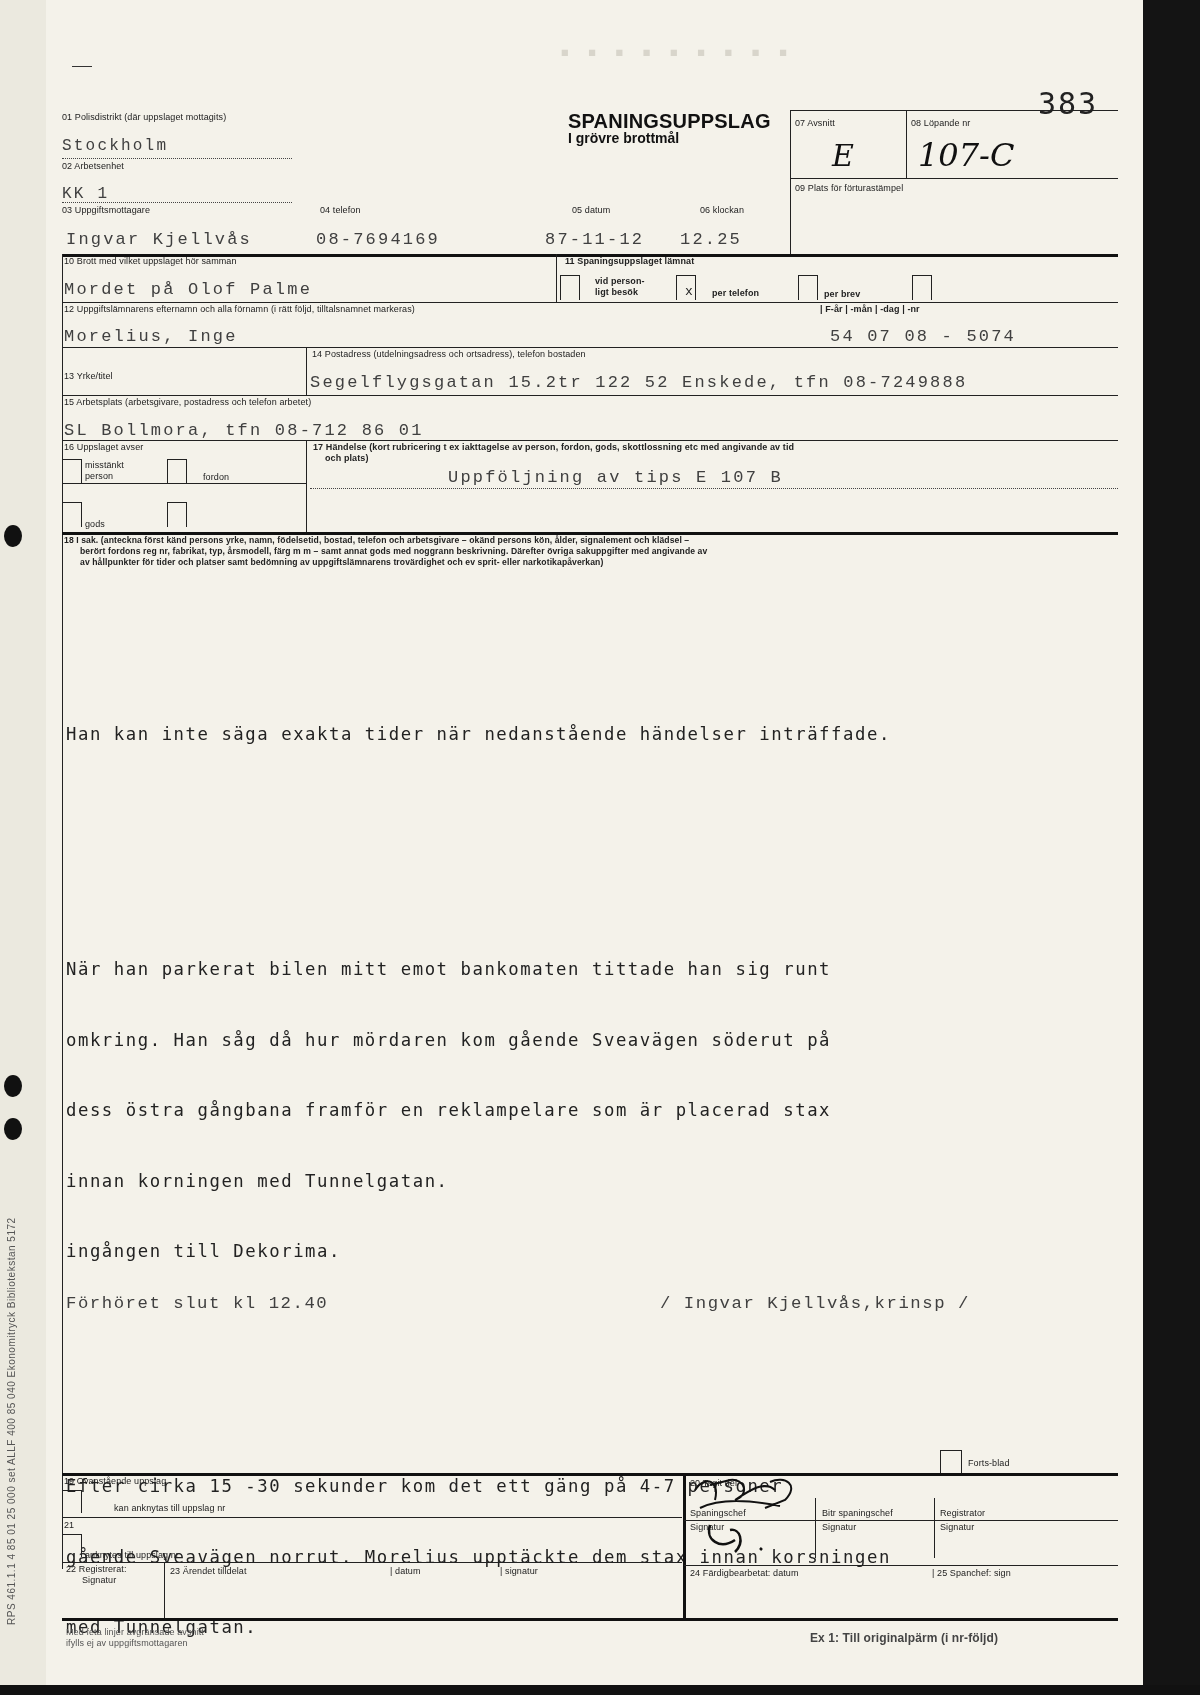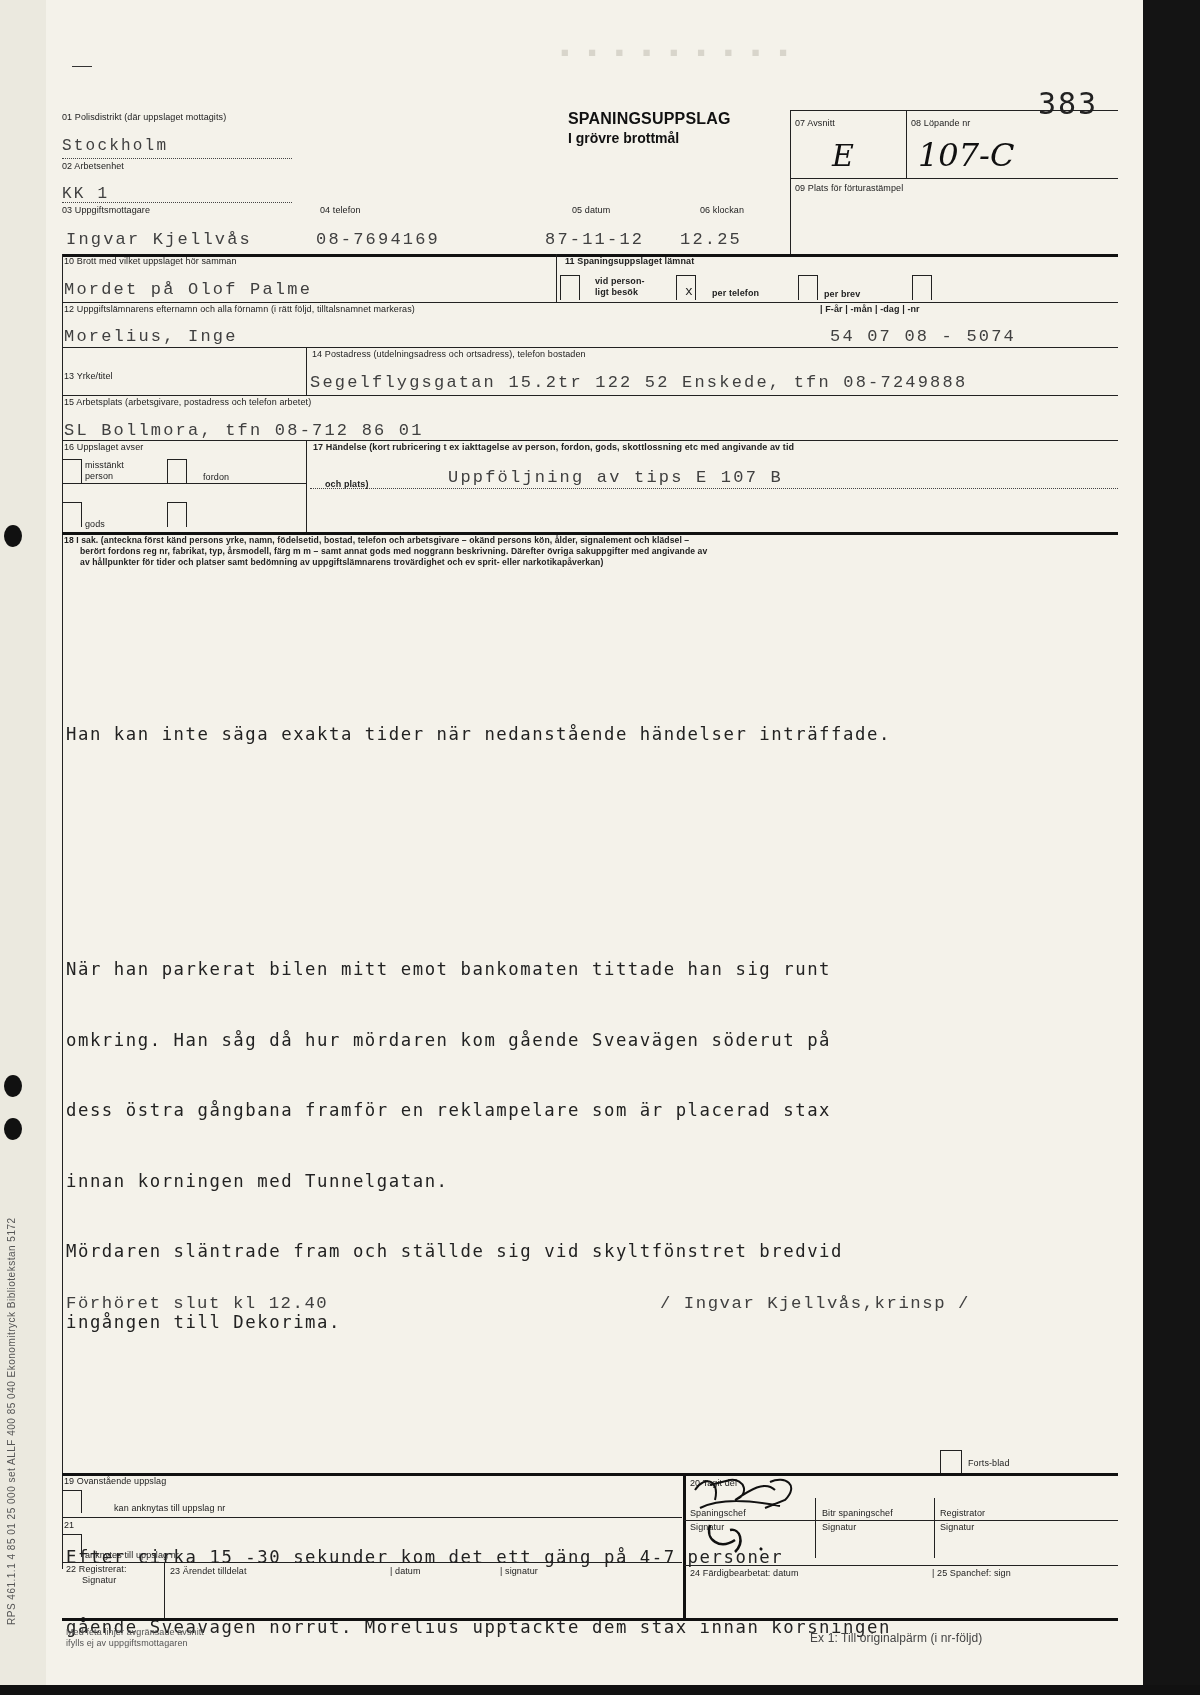--- a/index.html
+++ b/index.html
@@ -17,21 +17,21 @@
   .lbl.b { font-weight:bold; }
   .mono { position:absolute; font-family:Liberation Mono, monospace; font-size:17px; color:#404040; white-space:nowrap; letter-spacing:2.2px; }
   .hline { position:absolute; border-top:1.5px solid #222; }
   .hline.thick { border-top:3px solid #111; }
   .vline { position:absolute; border-left:1.5px solid #222; }
   .vline.thick { border-left:3px solid #111; }
   .dotted { position:absolute; border-top:1px dotted #444; }
   .box { position:absolute; width:18px; height:24px; border:1.5px solid #222; border-bottom:none; background:transparent; }
   .box.x::after { content:"x"; position:absolute; left:8px; top:8px; font-size:13px; color:#222; font-family:"Liberation Mono", monospace; }
 
-  .title { position:absolute; left:568px; top:110px; font-weight:bold; font-size:16px; color:#111; letter-spacing:0.2px; }
+  .title { position:absolute; left:568px; top:110px; font-weight:bold; font-size:20px; color:#111; letter-spacing:0.2px; }
   .subtitle { position:absolute; left:568px; top:130px; font-weight:bold; font-size:14px; color:#111; }
   .page-number { position:absolute; left:1038px; top:86px; font-family:"DejaVu Sans Mono", monospace; font-size:30px; color:#222; letter-spacing:2px; }
   .hand { position:absolute; font-family:"DejaVu Serif", serif; font-style:italic; font-size:30px; color:#111; }
 
   .body-text { position:absolute; left:66px; top:629px; width:1000px; font-family:"DejaVu Sans Mono", monospace; font-size:17.3px; line-height:23.5px; color:#222; letter-spacing:1.55px; white-space:pre; }
   .body-para { margin:0; }
   .body-gap { height:23.5px; }
 
   .sig-scribble { position:absolute; }
   .faint-ghost { position:absolute; font-family:"DejaVu Sans Mono", monospace; color:#d8d5cb; font-size:16px; letter-spacing:4px; }
@@ -120,41 +120,40 @@
   <div class="lbl" style="left:85px; top:471px;">person</div>
   <div class="box" style="left:167px; top:459px;"></div>
   <div class="lbl" style="left:195px; top:472px;margin-left:8px;">fordon</div>
   <div class="hline" style="left:62px; top:483px; width:245px;"></div>
   <div class="box" style="left:62px; top:502px;"></div>
   <div class="lbl" style="left:85px; top:519px;">gods</div>
   <div class="box" style="left:167px; top:502px;"></div>
 
   <div class="vline" style="left:306px; top:440px; height:92px;"></div>
   <div class="lbl b" style="left:313px; top:442px;">17 Händelse (kort rubricering t ex iakttagelse av person, fordon, gods, skottlossning etc med angivande av tid</div>
-  <div class="lbl b" style="left:325px; top:479px;text-align:right;">och plats)</div>
+  <div class="lbl b" style="left:325px; top:453px;text-align:right;">och plats)</div>
   <div class="mono" style="left:448px; top:468px;">Uppföljning av tips E 107 B</div>
   <div class="dotted" style="left:310px; top:488px; width:808px;"></div>
 
   <div class="hline thick" style="left:62px; top:532px; width:1056px;"></div>
 
   <div class="lbl b" style="left:64px; top:535px; font-size:8.6px;">18 I sak. (antecknа först känd persons yrke, namn, födelsetid, bostad, telefon och arbetsgivare – okänd persons kön, ålder, signalement och klädsel –</div>
   <div class="lbl b" style="left:80px; top:546px; font-size:8.6px;">berört fordons reg nr, fabrikat, typ, årsmodell, färg m m – samt annat gods med noggrann beskrivning. Därefter övriga sakuppgifter med angivande av</div>
   <div class="lbl b" style="left:80px; top:557px; font-size:8.6px;">av hållpunkter för tider och platser samt bedömning av uppgiftslämnarens trovärdighet och ev sprit- eller narkotikapåverkan)</div>
 
   <div class="body-text">
     <div class="body-para">
       <div>Han kan inte säga exakta tider när nedanstående händelser inträffade.</div>
     </div>
     <div class="body-gap"></div>
     <div class="body-para">
       <div>När han parkerat bilen mitt emot bankomaten tittade han sig runt</div>
       <div>omkring. Han såg då hur mördaren kom gående Sveavägen söderut på</div>
       <div>dess östra gångbana framför en reklampelare som är placerad stax</div>
       <div>innan korningen med Tunnelgatan.</div>
-      <div>Mördaren släntrade fram och ställde sig vid skyltfönstret bredvid</div>
       <div>ingången till Dekorima.</div>
     </div>
     <div class="body-gap"></div>
     <div class="body-para">
       <div>Efter cirka 15 -30 sekunder kom det ett gäng på 4-7 personer</div>
       <div>gående Sveavägen norrut. Morelius upptäckte dem stax innan korsningen</div>
       <div>med Tunnelgatan.</div>
       
       
       
@@ -206,16 +205,16 @@
 
   <svg class="sig-scribble" style="left:690px; top:1470px;" width="130" height="90">
     <path d="M5 20 C 15 5, 30 10, 25 30 M20 15 L 40 10 C 55 8, 60 25, 45 30 M45 30 C 60 20, 75 10, 85 20 M80 12 C 95 5, 110 15, 95 30 L 75 38 M10 38 C 30 28, 60 30, 90 36" stroke="#111" stroke-width="2" fill="none"></path>
     <path d="M20 55 C 15 70, 30 80, 45 70 M40 60 C 50 58, 55 72, 45 82 M70 78 L 72 80" stroke="#111" stroke-width="2.5" fill="none"></path>
   </svg>
 
   <div class="hline thick" style="left:62px; top:1618px; width:1056px;"></div>
 
   <div class="lbl" style="left:66px; top:1627px; color:#555;">Med feta linjer avgränsade avsnitt</div>
   <div class="lbl" style="left:66px; top:1638px; color:#555;">ifylls ej av uppgiftsmottagaren</div>
-  <div class="lbl" style="left:810px; top:1631px; font-size:12px; color:#444;">Ex 1: Till originalpärm (i nr-följd)</div>
+  <div class="lbl" style="left:810px; top:1631px; font-size:12px; color:#444;font-weight:bold;">Ex 1: Till originalpärm (i nr-följd)</div>
 </div>
 <div class="right-edge"></div>
 <div class="page-bottom-shadow"></div>
 
 </body></html>

